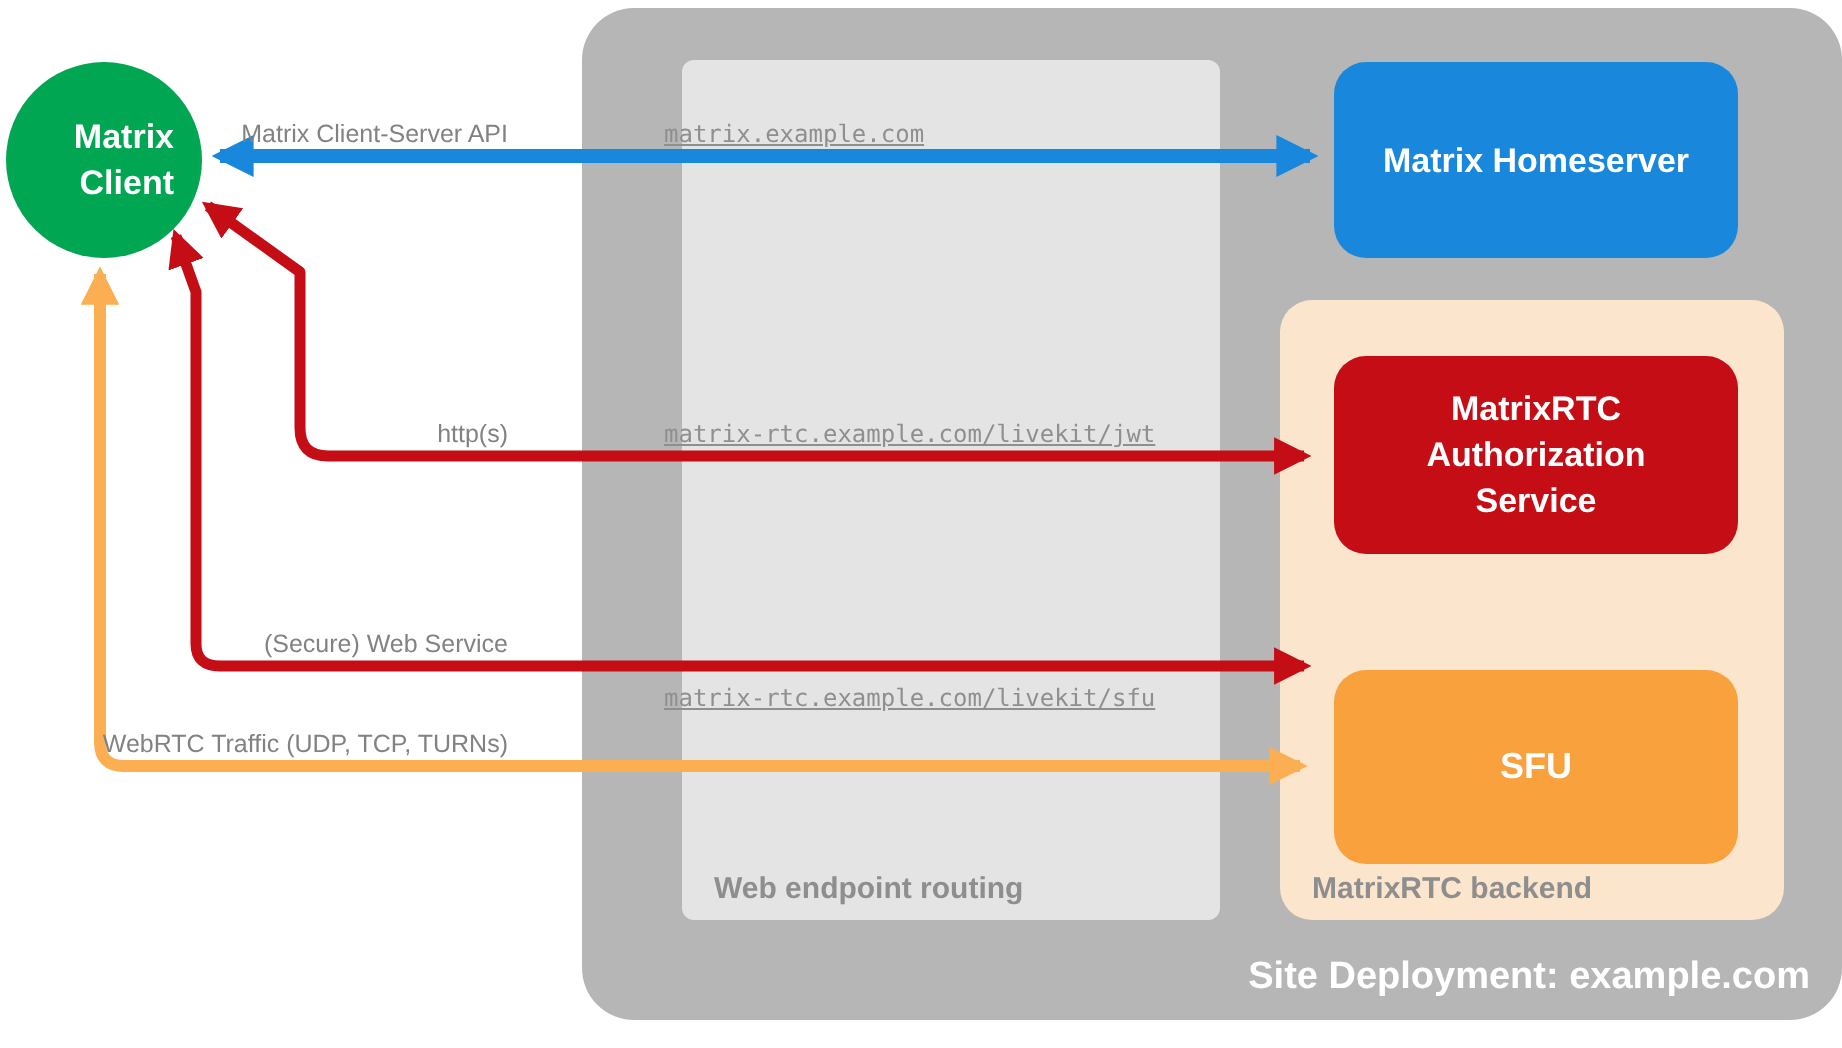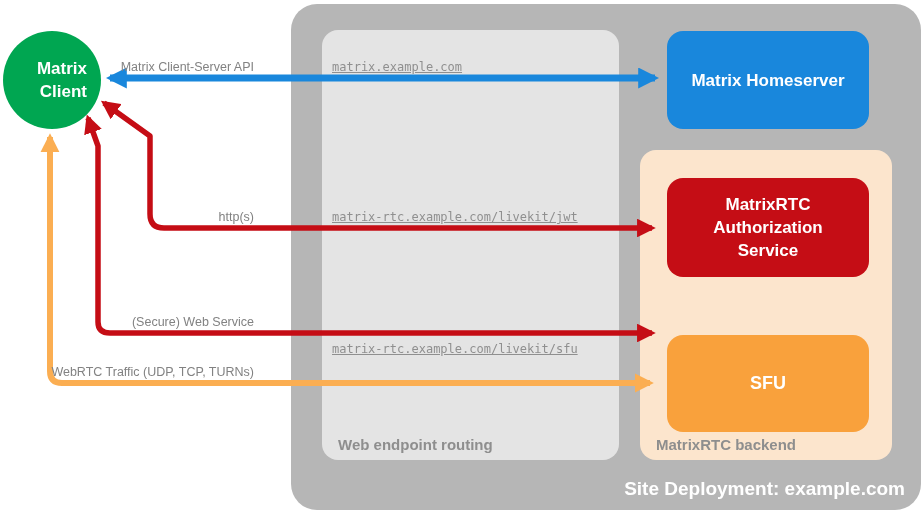--- a/index.html
+++ b/index.html
@@ -5,21 +5,21 @@
   html,body{margin:0;padding:0;background:#ffffff;}
   .canvas{
     position:relative;
     width:921px;height:524px;
     background:#ffffff;
     font-family:"Liberation Sans", sans-serif;
     overflow:hidden;
   }
   .rect{position:absolute;}
   .outer-rect{left:291px;top:4px;width:630px;height:506px;border-radius:26px;}
-  .inner-rect{left:322px;top:30px;width:269px;height:430px;border-radius:16px;padding-left:28px;}
+  .inner-rect{left:341px;top:30px;width:269px;height:430px;border-radius:6px;}
   .peach-rect{left:640px;top:150px;width:252px;height:310px;border-radius:16px;}
   .zone-label{
     position:absolute;left:16px;bottom:7px;
     font-weight:bold;font-size:15px;white-space:nowrap;
   }
   .site-label{
     position:absolute;right:16px;bottom:10px;
     font-weight:bold;font-size:19px;color:#ffffff;white-space:nowrap;
   }
   .box{

